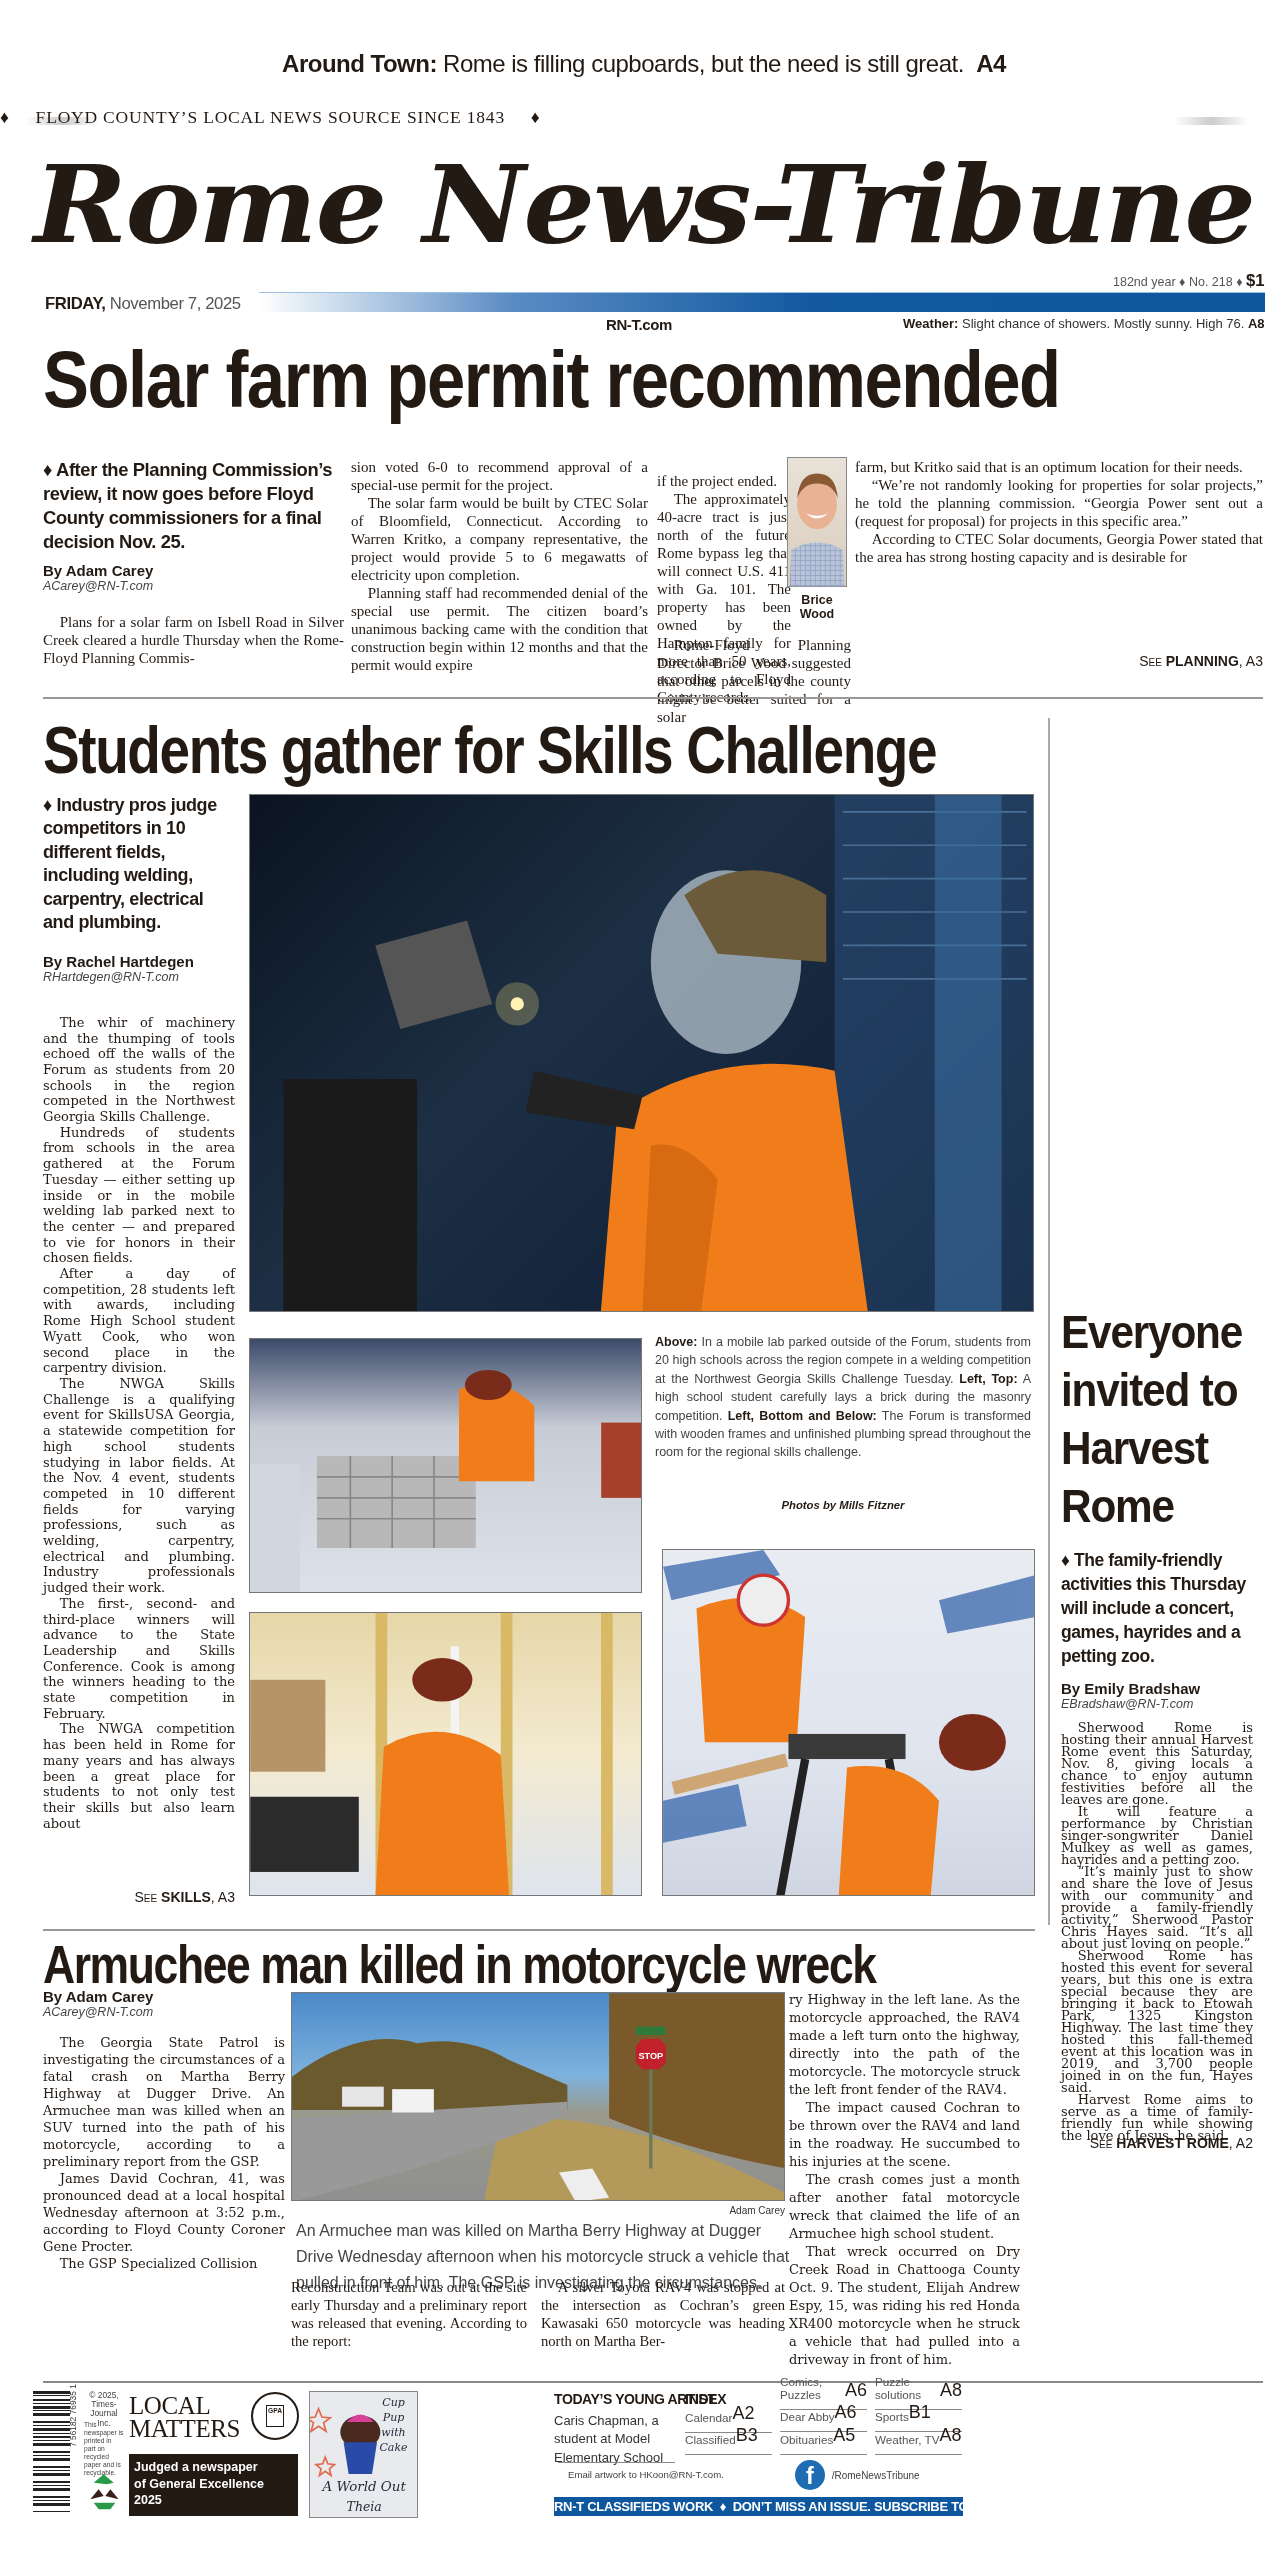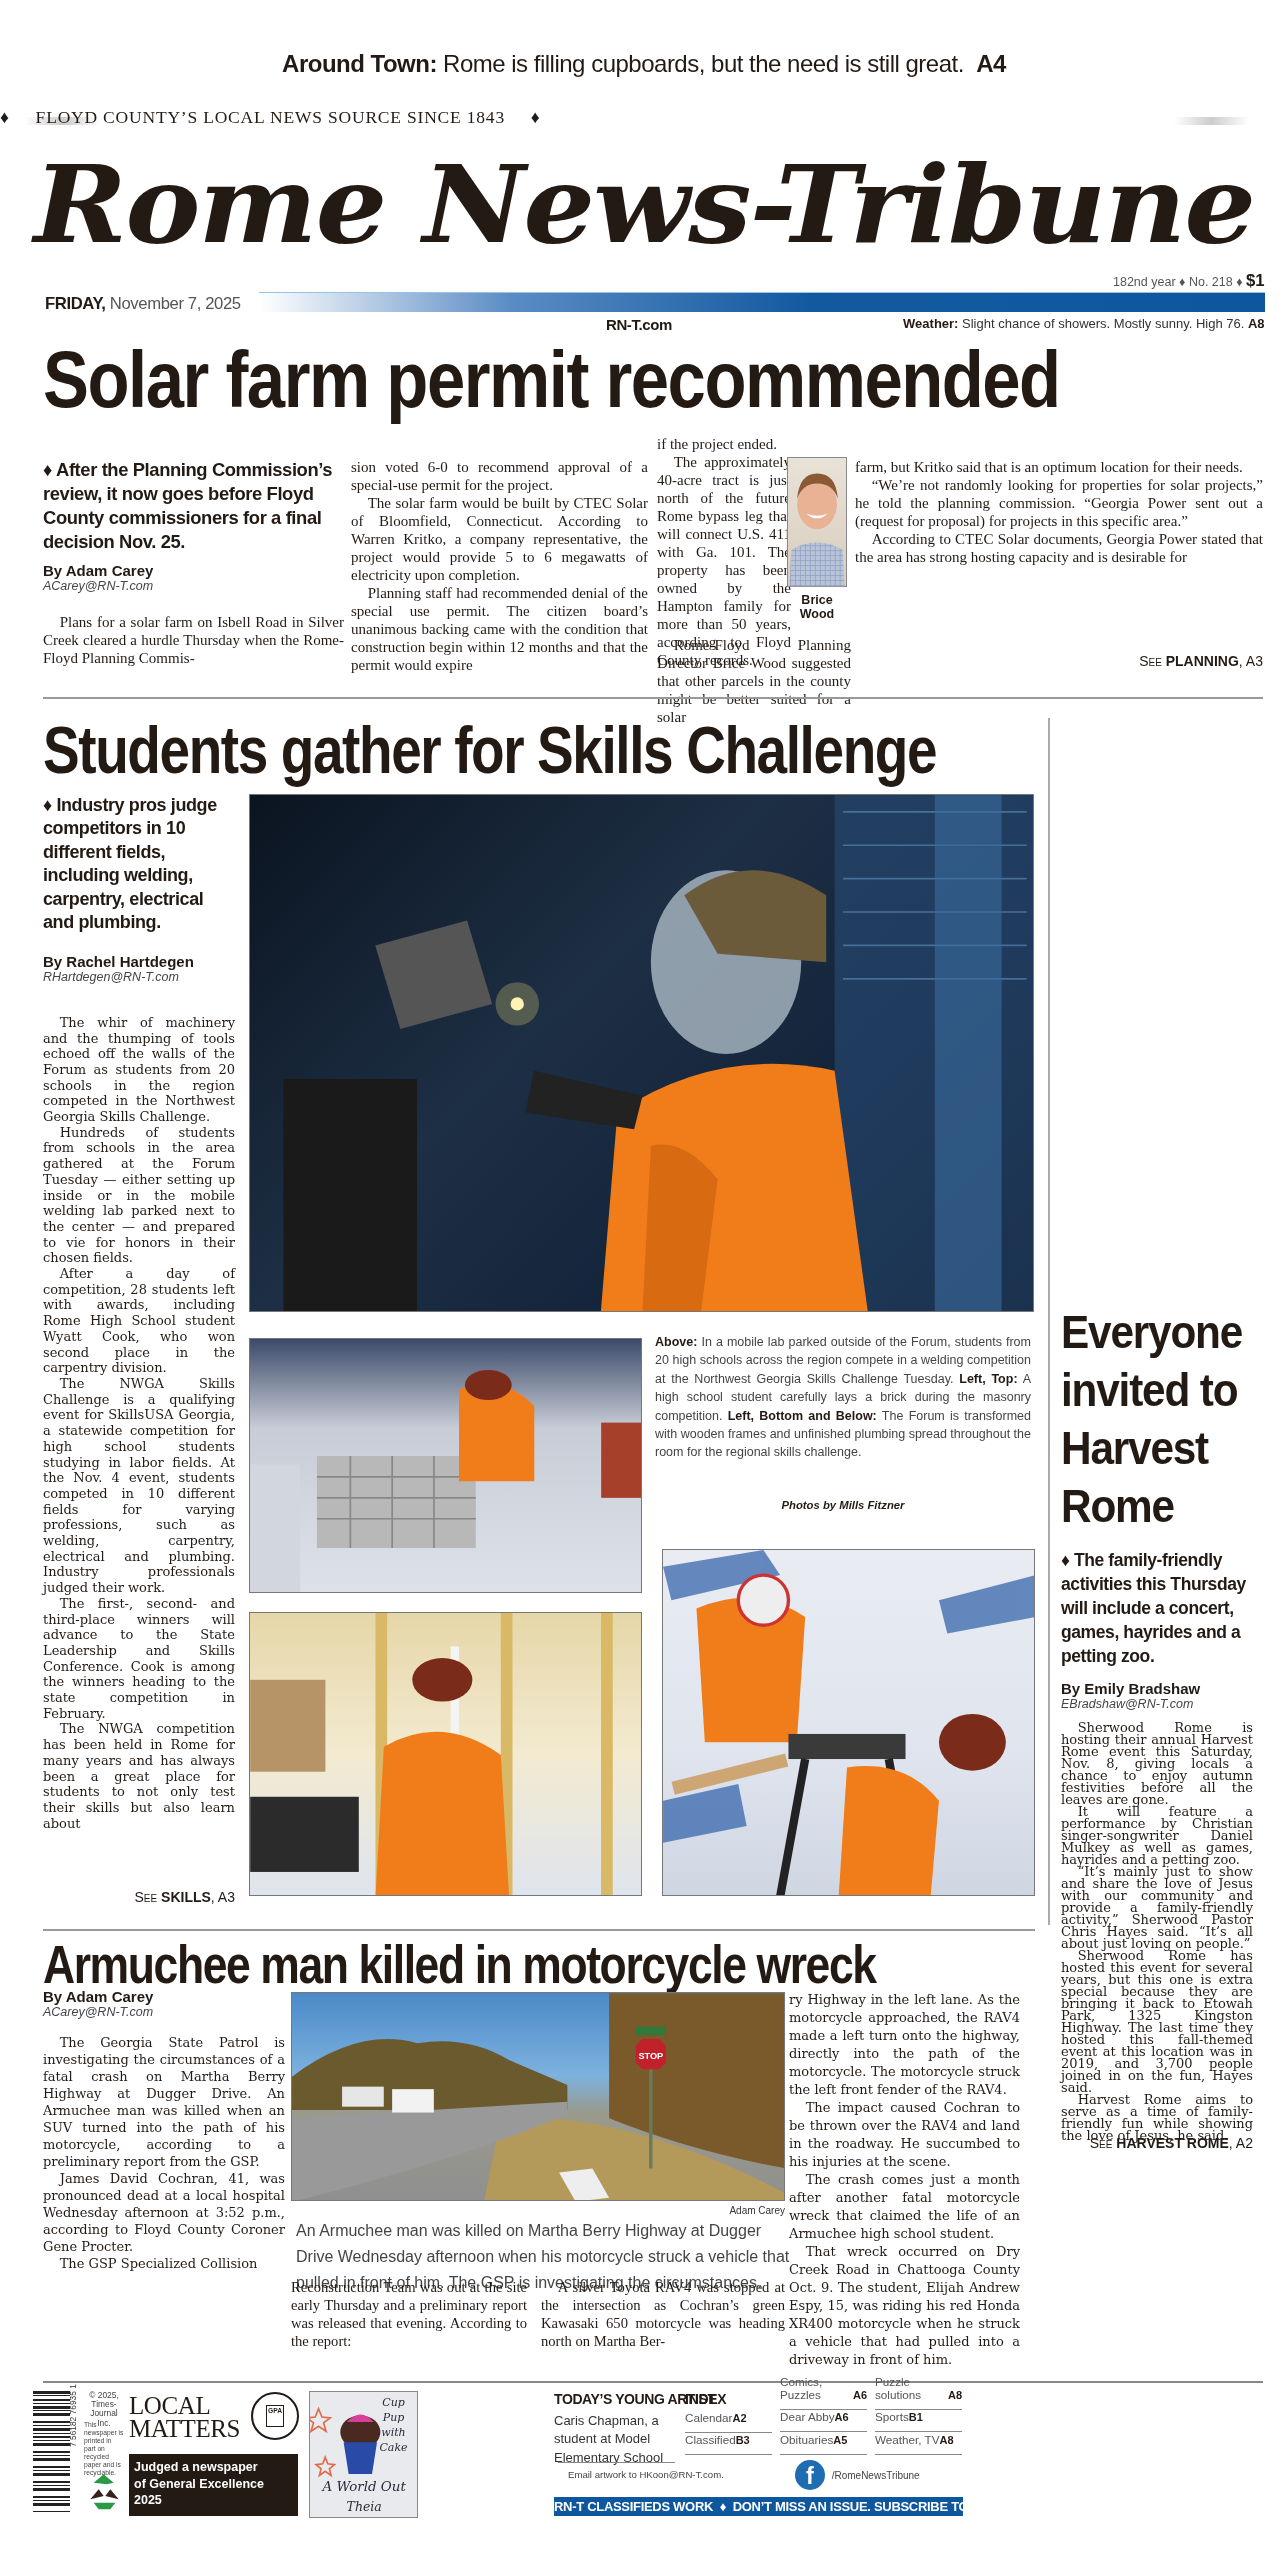--- a/index.html
+++ b/index.html
@@ -26,21 +26,21 @@
 .byline{font-family:"Liberation Sans",sans-serif;font-weight:700;font-size:15px}
 .email{font-family:"Liberation Sans",sans-serif;font-style:italic;font-size:12.5px;color:#444}
 .see{font-family:"Liberation Sans",sans-serif;font-size:14px;text-align:right}
 .see .sc{font-variant:small-caps}
 .rule{position:absolute;height:1.7px;background:#999}
 .vrule{position:absolute;width:1.7px;background:#aaa}
 .photo{position:absolute;overflow:hidden;border:0.8px solid #777}
 .caption{font-family:"Liberation Sans",sans-serif;font-size:12.5px;line-height:18.4px;color:#444;text-align:justify}
 .caption b{color:#231a14;font-weight:700}
 .index-row{display:flex;justify-content:flex-start;border-bottom:1.7px solid #888;font-family:"Liberation Sans",sans-serif;font-size:11.7px;height:22.6px;align-items:flex-end;padding-bottom:8px;color:#555}
-.index-row b{color:#231a14;font-weight:700;font-size:11px}
+.index-row b{color:#231a14;font-weight:400;font-size:18px}
 </style>
 </head>
 <body>
 
 <div class="teaser">
   <b>Around Town:</b><span> Rome is filling cupboards, but the need is still great.</span>&nbsp;&nbsp;<b>A4</b>
 </div>
 
 <div class="fade-bar" style="left:25px;width:75px"></div>
 <div class="fade-bar" style="left:338px;width:0"></div>
@@ -71,21 +71,21 @@
   <div class="email">ACarey@RN-T.com</div>
   <div class="body-narrow" style="margin-top:20px">
       <p>Plans for a solar farm on Isbell Road in Silver Creek cleared a hurdle Thursday when the Rome-Floyd Planning Commis-</p>
     </div>
 </div>
 <div class="abs body-narrow" style="top:458px;left:351px;width:297px">
   <p style="text-indent:0">sion voted 6-0 to recommend approval of a special-use permit for the project.</p>
   <p>The solar farm would be built by CTEC Solar of Bloomfield, Connecticut. According to Warren Kritko, a company representative, the project would provide 5 to 6 megawatts of electricity upon completion.</p>
   <p>Planning staff had recommended denial of the special use permit. The citizen board’s unanimous backing came with the condition that construction begin within 12 months and that the permit would expire</p>
 </div>
-<div class="abs body-narrow" style="top:435px;left:657px;width:134px">
+<div class="abs body-narrow" style="top:472px;left:657px;width:134px">
   <p style="text-indent:0">if the project ended.</p>
   <p>The approximately 40-acre tract is just north of the future Rome bypass leg that will connect U.S. 411 with Ga. 101. The property has been owned by the Hampton family for more than 50 years, according to Floyd County records.</p>
 </div>
 <div class="abs body-narrow" style="top:636px;left:657px;width:194px">
   <p>Rome-Floyd Planning Director Brice Wood suggested that other parcels in the county might be better suited for a solar</p>
 </div>
 <div class="abs" style="top:457px;left:787px;width:60px;height:130px;border:0.8px solid #888;background:linear-gradient(180deg,#e9e2d8 0%,#d8cdbd 100%)">
   <svg width="58" height="129" viewBox="0 0 70 154">
     <ellipse cx="35" cy="55" rx="24" ry="30" fill="#e9b295"></ellipse>
     <path d="M11 48 Q14 18 35 18 Q58 18 60 48 Q54 30 35 30 Q18 30 11 48Z" fill="#8a5a34"></path>

